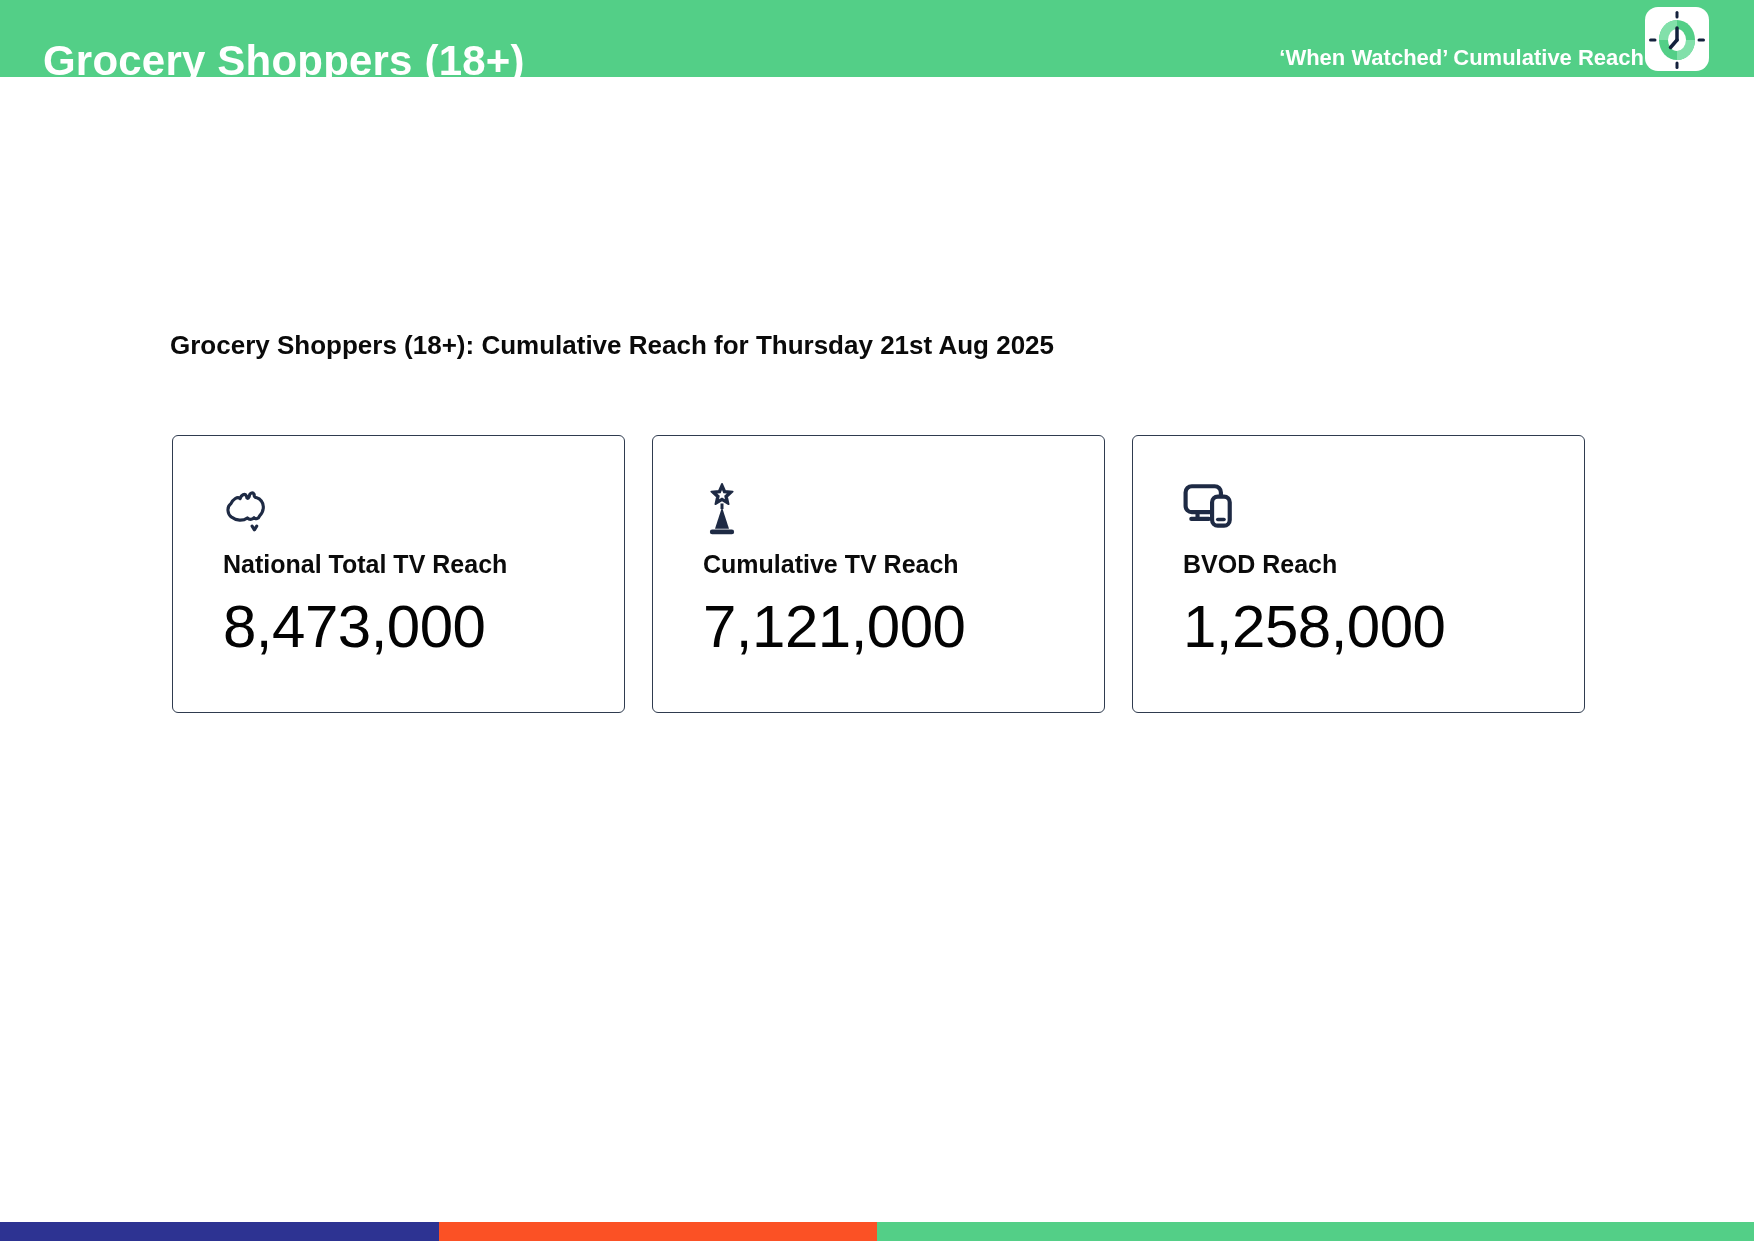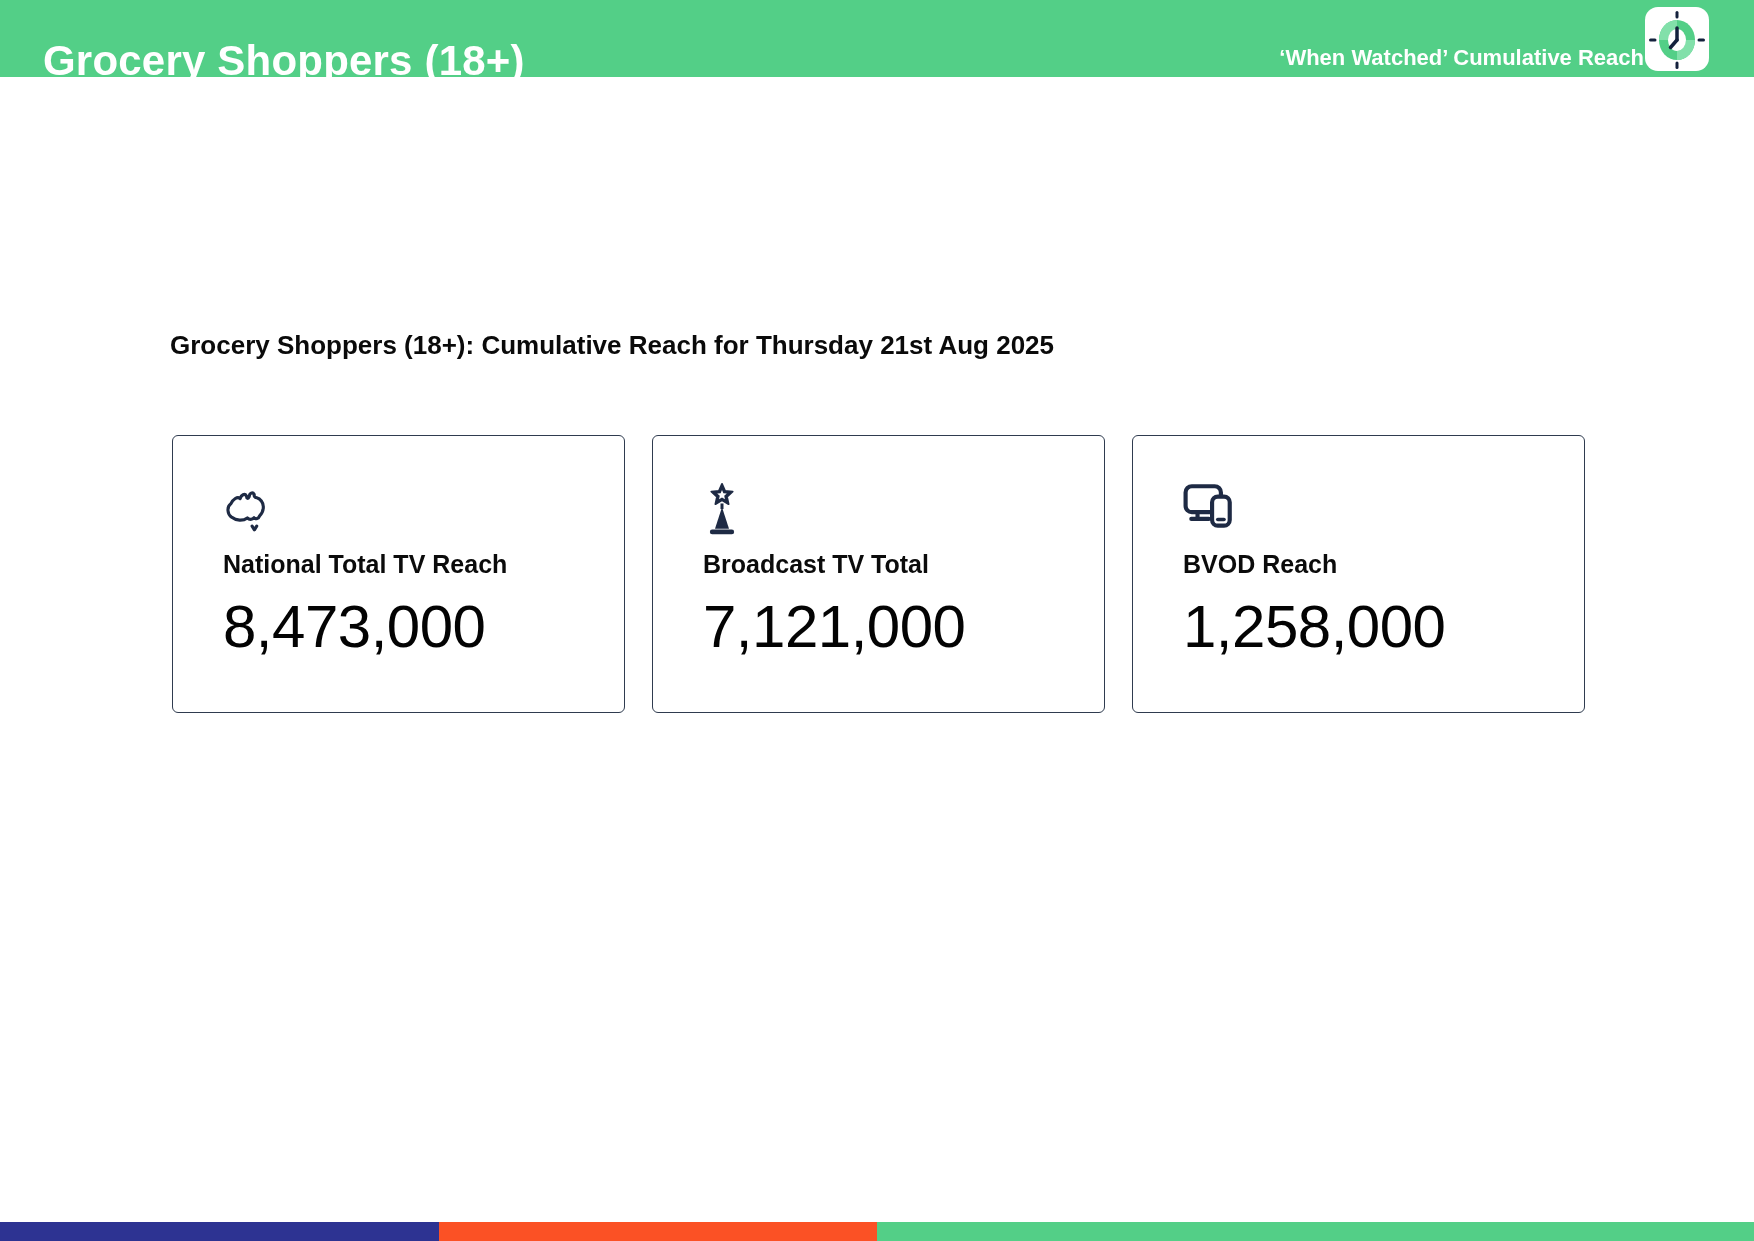--- a/index.html
+++ b/index.html
@@ -80,21 +80,21 @@
     <div class="card">
       <div class="card-icon">
         <svg width="38" height="56" viewBox="0 0 40 60" aria-hidden="true">
           <polygon points="20,2 23.29,9.47 31.41,10.29 25.33,15.73 27.05,23.71 20,19.6 12.95,23.71 14.67,15.73 8.59,10.29 16.71,9.47" fill="#1E2A44" stroke="#1E2A44" stroke-width="2" stroke-linejoin="round"></polygon>
           <polygon points="20,8.6 21.47,11.98 25.14,12.33 22.38,14.77 23.18,18.37 20,16.5 16.82,18.37 17.62,14.77 14.86,12.33 18.53,11.98" fill="#ffffff"></polygon>
           <rect x="18.4" y="23" width="3.2" height="6" fill="#1E2A44"></rect>
           <path d="M20,27 L12.5,50 L27.5,50 Z" fill="#1E2A44"></path>
           <line x1="9.5" y1="53.5" x2="30.5" y2="53.5" stroke="#1E2A44" stroke-width="5" stroke-linecap="round"></line>
         </svg>
       </div>
-      <div class="card-label">Broadcast TV Total</div>
+      <div class="card-label">Cumulative TV Reach</div>
       <div class="card-value">7,121,000</div>
     </div>
 
     <div class="card">
       <div class="card-icon">
         <svg width="54" height="50" viewBox="0 0 52 46" aria-hidden="true">
           <rect x="2.5" y="3" width="34" height="25" rx="6" fill="none" stroke="#1E2A44" stroke-width="4"></rect>
           <line x1="14" y1="28" x2="14" y2="33.5" stroke="#1E2A44" stroke-width="4"></line>
           <line x1="8" y1="34.5" x2="25" y2="34.5" stroke="#1E2A44" stroke-width="4" stroke-linecap="round"></line>
           <rect x="28" y="13" width="17" height="28" rx="5.5" fill="#ffffff" stroke="#1E2A44" stroke-width="4"></rect>

